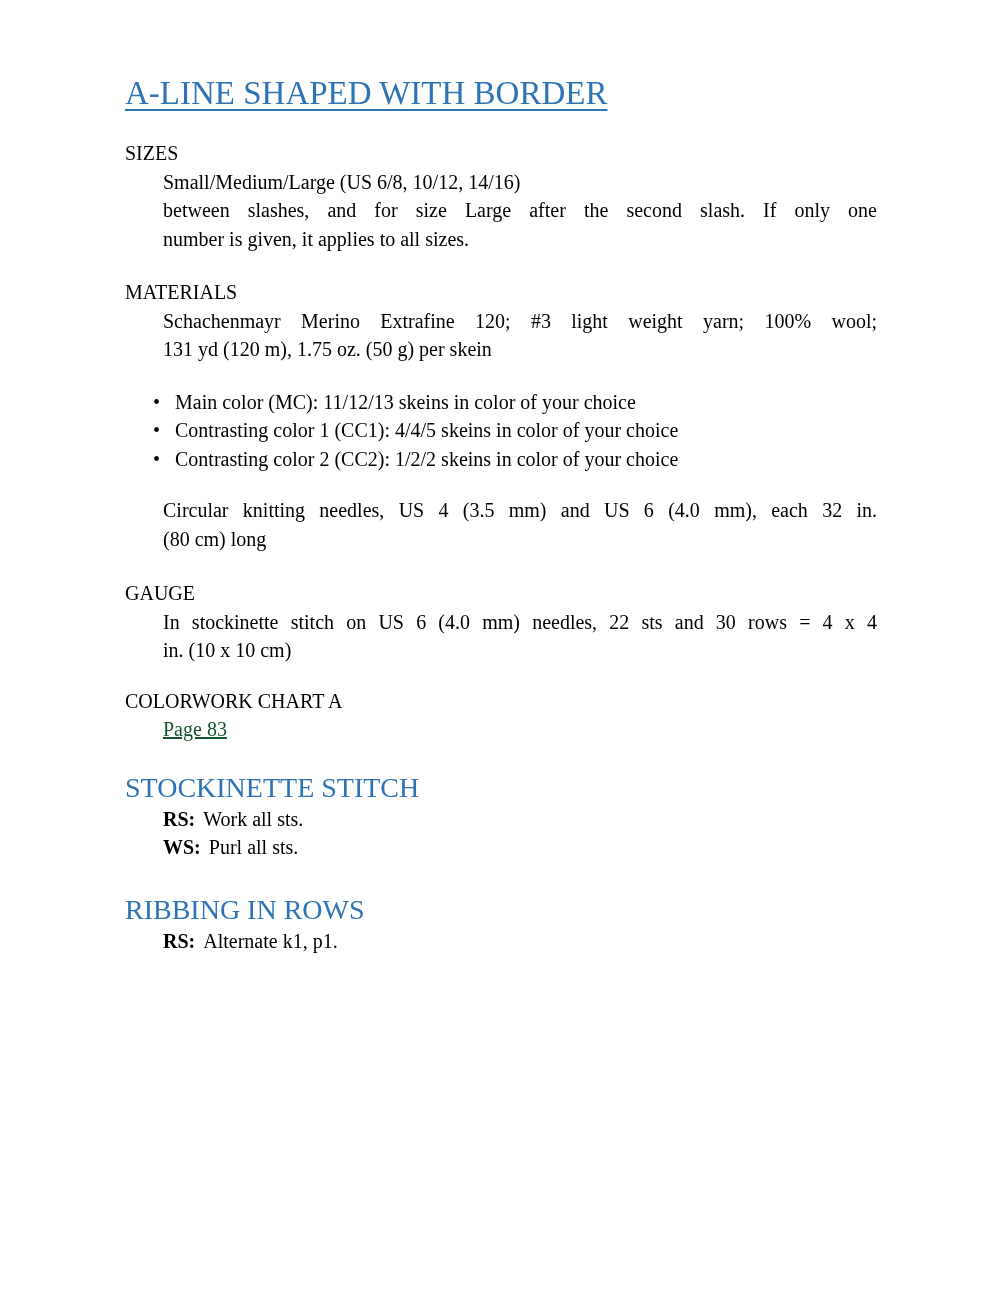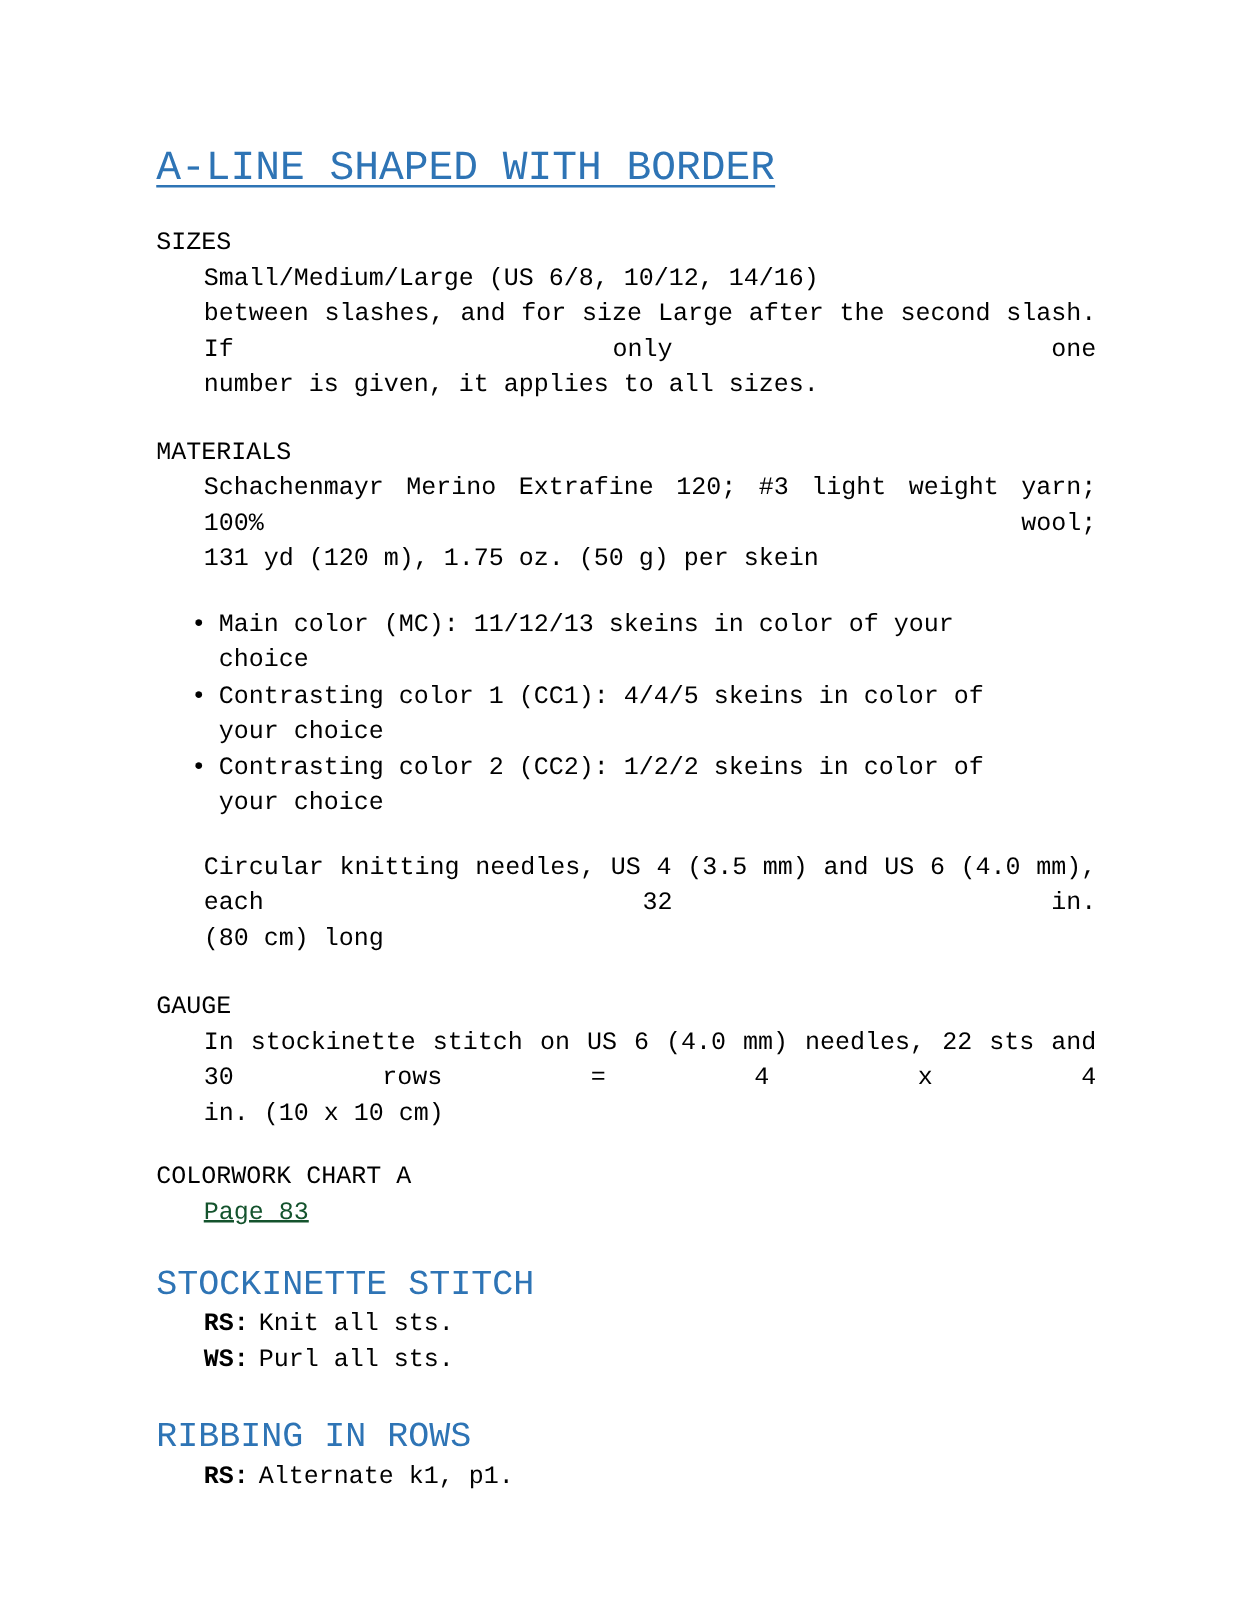--- a/index.html
+++ b/index.html
@@ -1,23 +1,23 @@
 <!DOCTYPE html>
 <html><head>
 <meta charset="utf-8">
 <style>
   html, body { margin: 0; padding: 0; background: #ffffff; }
   .page {
     position: relative;
     width: 1000px;
     height: 1294px;
     box-sizing: border-box;
-    padding: 116px 123px 0 125px;
+    padding: 74px 123px 0 125px;
     background: #ffffff;
-    font-family: Liberation Mono, monospace;
+    font-family: Liberation Serif, serif;
     font-size: 20px;
     line-height: 28.5px;
     color: #000000;
     overflow: hidden;
   }
   h1.doc-title {
     font-size: 33px;
     line-height: 38px;
     font-weight: normal;
     margin: 0 0 27px 0;
@@ -106,21 +106,21 @@
 
   <div class="section sec-colorwork">
     <div class="label">COLORWORK CHART A</div>
     <div class="indent">
       <a href="#" class="page-link">Page 83</a>
     </div>
   </div>
 
   <h2 class="sub-heading">STOCKINETTE STITCH</h2>
   <div class="row">
-    <span class="row-label">RS:</span><span>Knit all sts.</span>
+    <span class="row-label">RS:</span><span>Work all sts.</span>
   </div>
   <div class="row">
     <span class="row-label">WS:</span><span>Purl all sts.</span>
   </div>
 
   <h2 class="sub-heading ribbing">RIBBING IN ROWS</h2>
   <div class="row">
     <span class="row-label">RS:</span><span>Alternate k1, p1.</span>
   </div>
 

